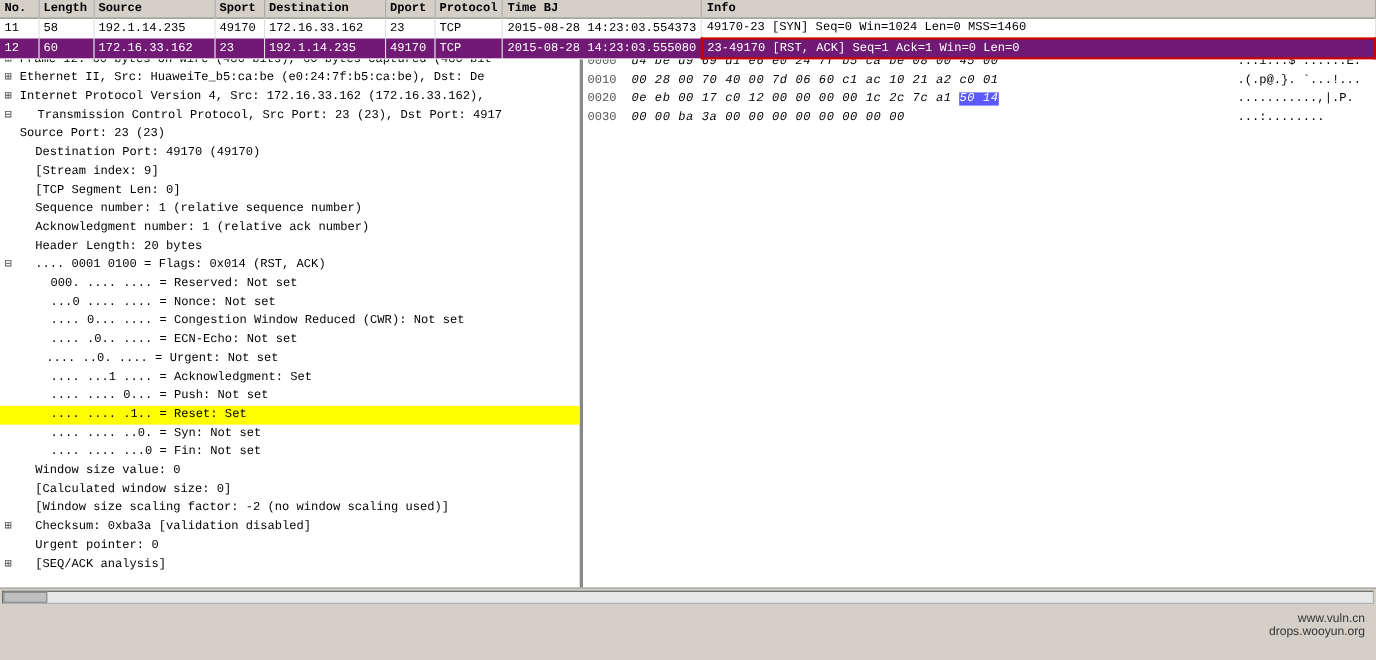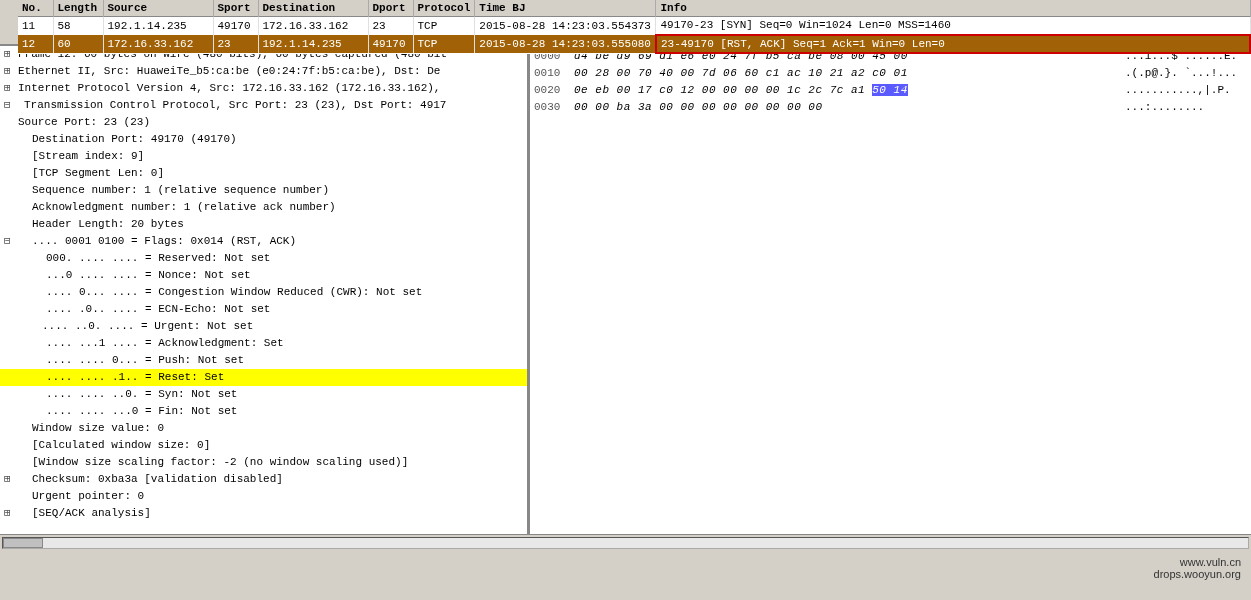--- a/index.html
+++ b/index.html
@@ -36,21 +36,21 @@
     .packet-table tbody tr td {
       padding: 1px 4px;
       border-right: 1px solid #e0e0e0;
       white-space: nowrap;
       font-size: 11px;
     }
     .row-normal {
       background: #ffffff;
     }
     .row-selected {
-      background: #a16207;
+      background: #701a75;
       color: #ffffff;
     }
 
     
     .bottom-area {
       display: flex;
       height: 490px;
       border-top: 2px solid #888;
     }
 
@@ -146,21 +146,20 @@
       text-align: right;
       color: #333;
       font-size: 11px;
       font-family: Arial, sans-serif;
       pointer-events: none;
     }
 
     .top-area {
       height: 44px;
       position: relative;
-      padding-left: 18px;
     }
 
     .info-col {
       min-width: 300px;
     }
   </style>
 </head>
 <body>
 
 <div class="top-area">
@@ -205,21 +204,21 @@
   </table>
 </div>
 
 <div class="bottom-area">
 
   <div class="packet-details">
     <div id="details-container">
         <div class="detail-line"><span style="display:inline-block;width:14px;color:#555;">⊞</span><span style="margin-left:0px;">Frame 12: 60 bytes on wire (480 bits), 60 bytes captured (480 bit</span></div>
         <div class="detail-line"><span style="display:inline-block;width:14px;color:#555;">⊞</span><span style="margin-left:0px;">Ethernet II, Src: HuaweiTe_b5:ca:be (e0:24:7f:b5:ca:be), Dst: De</span></div>
         <div class="detail-line"><span style="display:inline-block;width:14px;color:#555;">⊞</span><span style="margin-left:0px;">Internet Protocol Version 4, Src: 172.16.33.162 (172.16.33.162),</span></div>
-        <div class="detail-line"><span style="display:inline-block;width:14px;color:#555;">⊟</span><span style="margin-left:6px;">Transmission Control Protocol, Src Port: 23 (23), Dst Port: 4917</span></div>
+        <div class="detail-line"><span style="display:inline-block;width:14px;color:#555;">⊟</span><span style="margin-left:16px;">Transmission Control Protocol, Src Port: 23 (23), Dst Port: 4917</span></div>
         <div class="detail-line"><span style="display:inline-block;width:14px;"></span><span style="">Source Port: 23 (23)</span></div>
         <div class="detail-line"><span style="display:inline-block;width:14px;"></span><span style="margin-left:14px;">Destination Port: 49170 (49170)</span></div>
         <div class="detail-line"><span style="display:inline-block;width:14px;"></span><span style="margin-left:14px;">[Stream index: 9]</span></div>
         <div class="detail-line"><span style="display:inline-block;width:14px;"></span><span style="margin-left:14px;">[TCP Segment Len: 0]</span></div>
         <div class="detail-line"><span style="display:inline-block;width:14px;"></span><span style="margin-left:14px;">Sequence number: 1    (relative sequence number)</span></div>
         <div class="detail-line"><span style="display:inline-block;width:14px;"></span><span style="margin-left:14px;">Acknowledgment number: 1    (relative ack number)</span></div>
         <div class="detail-line"><span style="display:inline-block;width:14px;"></span><span style="margin-left:14px;">Header Length: 20 bytes</span></div>
         <div class="detail-line"><span style="display:inline-block;width:14px;color:#555;">⊟</span><span style="margin-left:14px;">.... 0001 0100 = Flags: 0x014 (RST, ACK)</span></div>
         <div class="detail-line"><span style="display:inline-block;width:14px;"></span><span style="margin-left:28px;">000. .... .... = Reserved: Not set</span></div>
         <div class="detail-line"><span style="display:inline-block;width:14px;"></span><span style="margin-left:28px;">...0 .... .... = Nonce: Not set</span></div>

